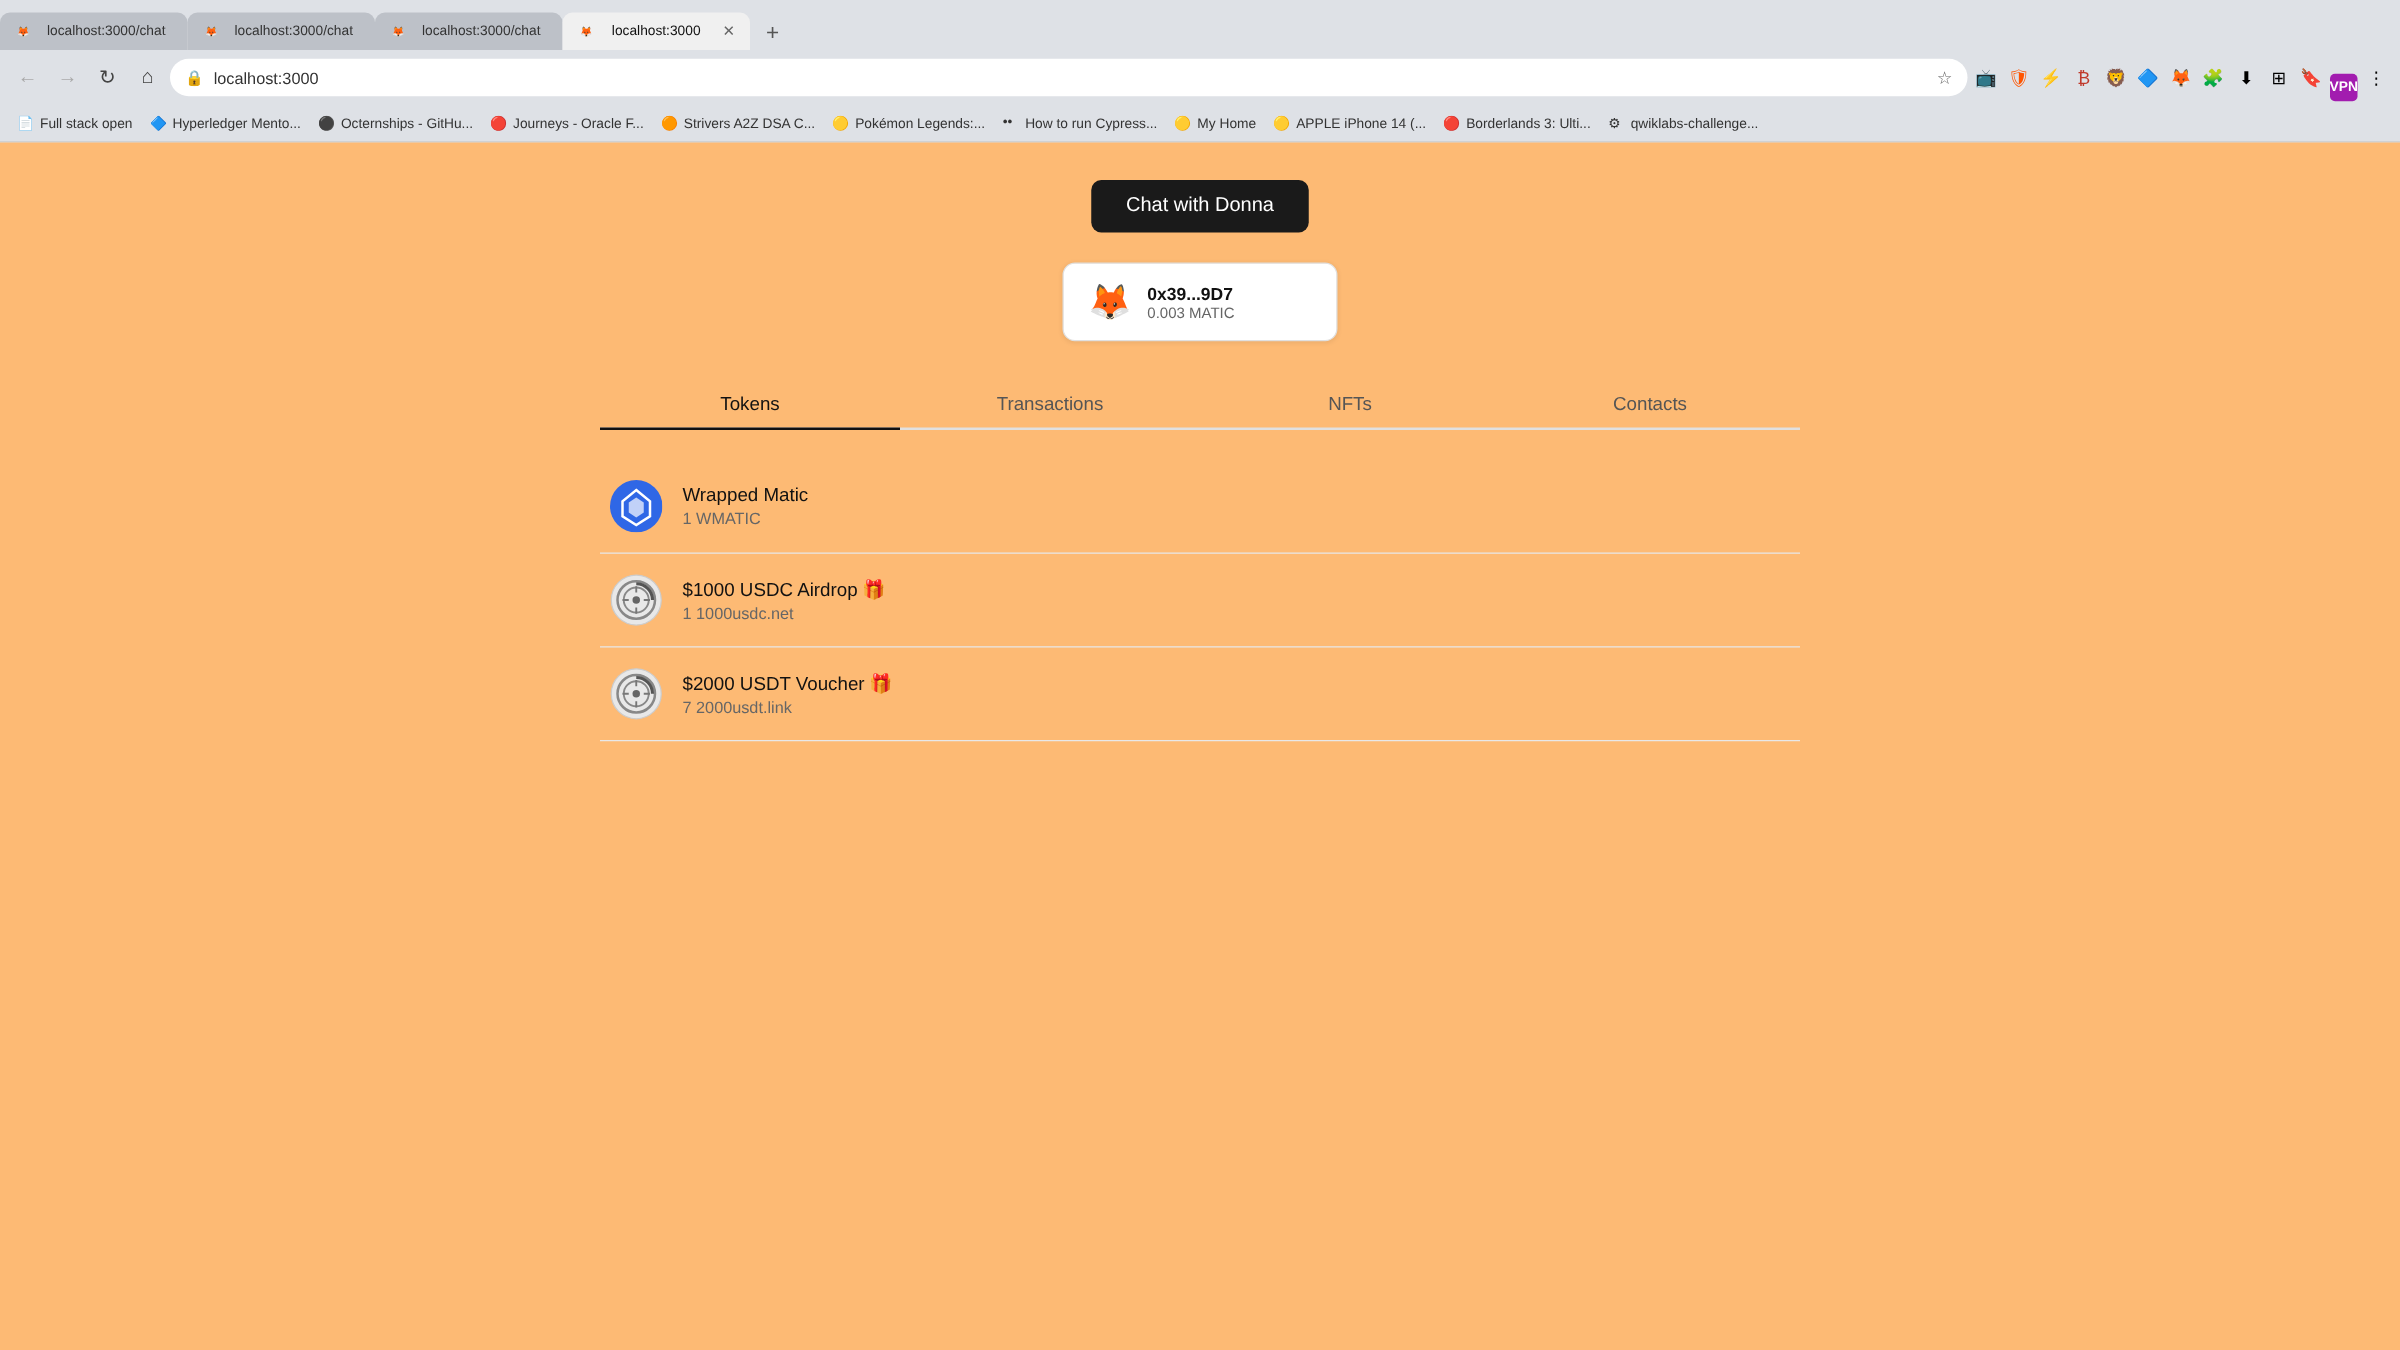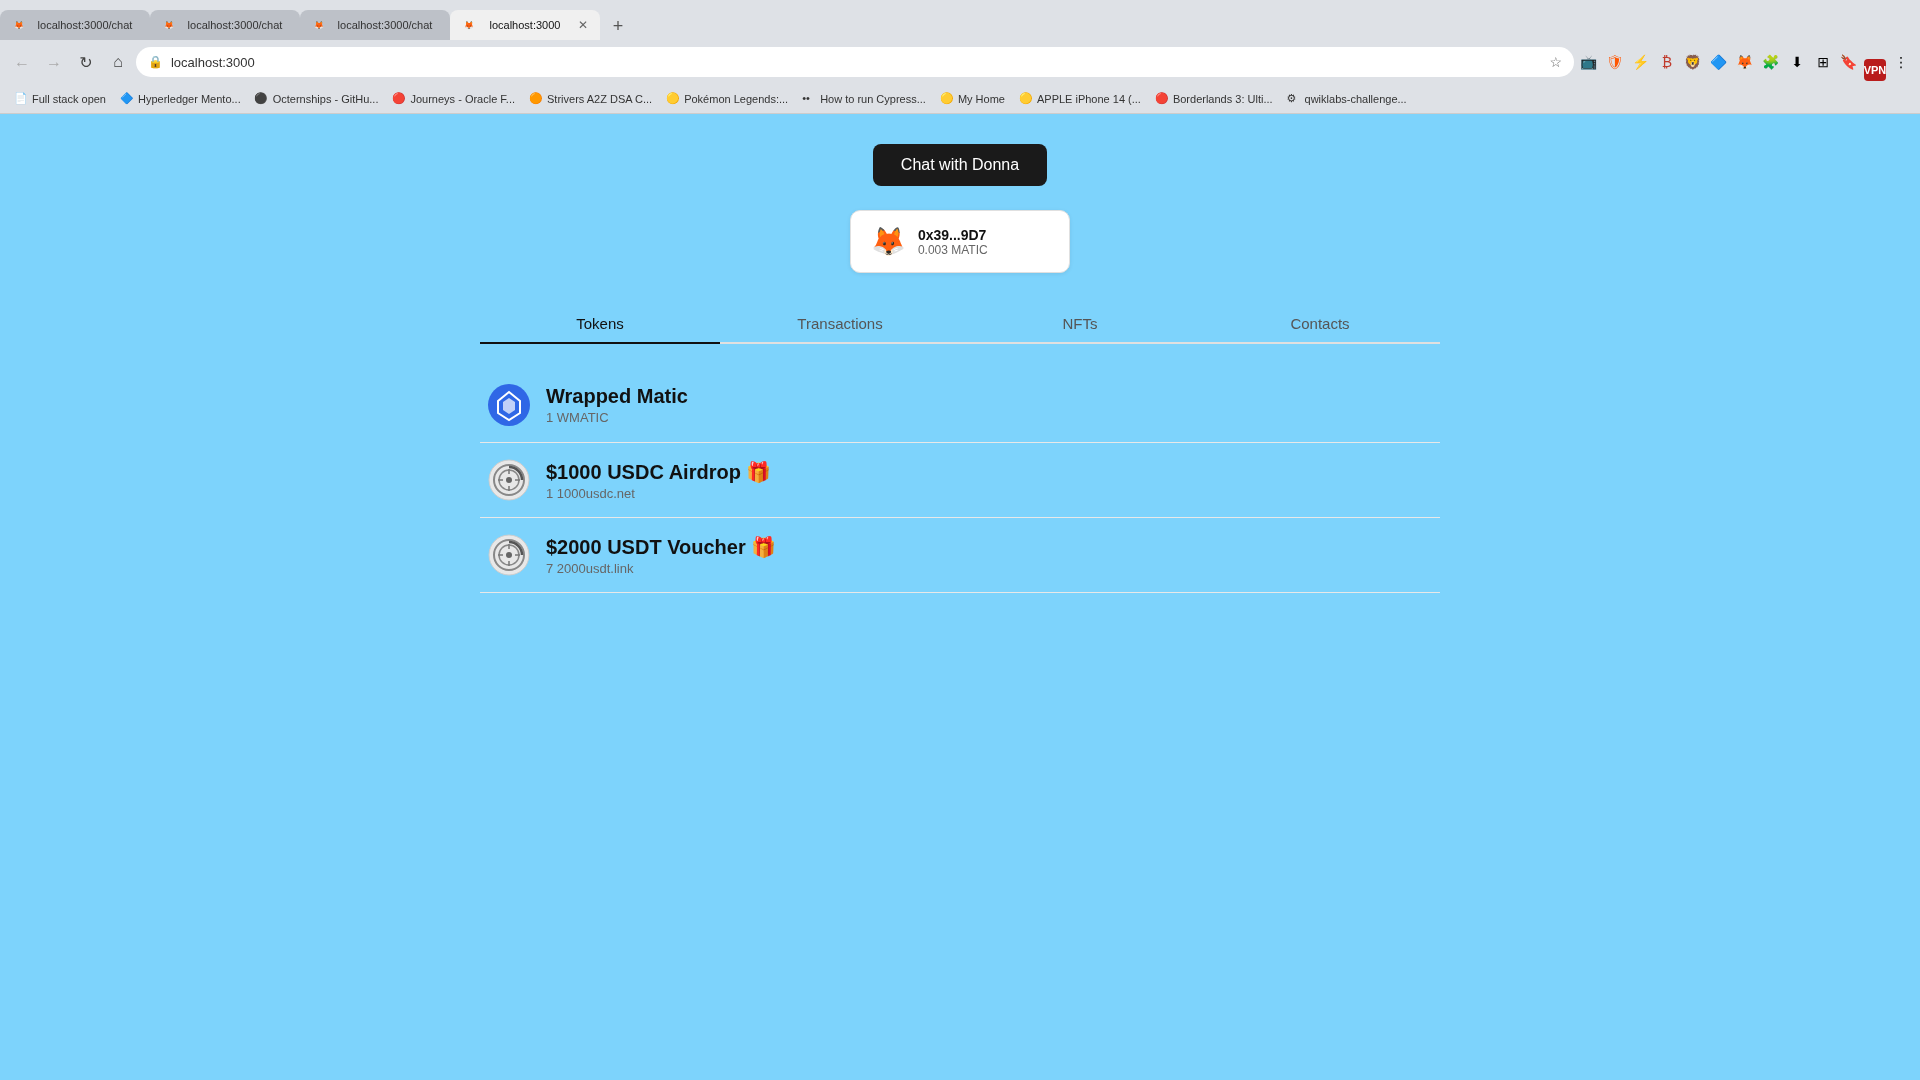--- a/index.html
+++ b/index.html
@@ -27,42 +27,42 @@
     .address-text { flex: 1; }
     .toolbar-right { display: flex; align-items: center; gap: 4px; }
     .toolbar-icon { width: 22px; height: 22px; display: flex; align-items: center; justify-content: center; font-size: 14px; cursor: pointer; border-radius: 4px; }
 
     
     .bookmarks-bar { display: flex; align-items: center; background: #dee1e6; padding: 2px 8px; height: 30px; gap: 2px; border-bottom: 1px solid #ccc; }
     .bookmark { display: flex; align-items: center; gap: 4px; padding: 2px 6px; border-radius: 4px; font-size: 11px; color: #333; cursor: pointer; white-space: nowrap; }
     .bookmark-favicon { width: 14px; height: 14px; border-radius: 2px; flex-shrink: 0; }
 
     
-    .page-content { background: #7dd3fc; width: 100%; height: calc(1080px - 114px); display: flex; flex-direction: column; align-items: center; padding-top: 30px; }
+    .page-content { background: #fdba74; width: 100%; height: calc(1080px - 114px); display: flex; flex-direction: column; align-items: center; padding-top: 30px; }
 
     
     .chat-button { background: #1a1a1a; color: #fff; border: none; border-radius: 8px; padding: 12px 28px; font-size: 16px; font-weight: 500; cursor: pointer; margin-bottom: 24px; }
 
     
     .wallet-card { background: #fff; border: 1px solid #e0e0e0; border-radius: 10px; padding: 14px 20px; display: flex; align-items: center; gap: 12px; width: 220px; margin-bottom: 32px; box-shadow: 0 1px 4px rgba(0,0,0,0.08); }
     .wallet-icon { font-size: 28px; }
     .wallet-address { font-size: 14px; font-weight: 600; color: #111; }
     .wallet-balance { font-size: 12px; color: #666; }
 
     
     .tabs-nav { display: flex; width: 960px; border-bottom: 2px solid #e0e0e0; margin-bottom: 24px; }
     .tab-nav-item { flex: 1; text-align: center; padding: 10px 0; font-size: 15px; color: #555; cursor: pointer; position: relative; }
     .tab-nav-item.active { color: #111; font-weight: 500; }
     .tab-nav-item.active::after { content: ''; position: absolute; bottom: -2px; left: 0; right: 0; height: 2px; background: #111; }
 
     
     .token-list { width: 960px; }
     .token-item { display: flex; align-items: center; gap: 16px; padding: 16px 8px; border-bottom: 1px solid #e8e8e8; }
     .token-icon { width: 42px; height: 42px; border-radius: 50%; display: flex; align-items: center; justify-content: center; overflow: hidden; flex-shrink: 0; }
-    .token-name { font-size: 20px; font-weight: 700; color: #111; text-align: right; }
+    .token-name { font-size: 15px; font-weight: 400; color: #111; text-align: right; }
     .token-amount { font-size: 13px; color: #666; margin-top: 2px; }
   </style>
 </head>
 <body>
 
 <div class="browser-chrome">
 
   <div class="tab-bar">
 
     <div class="tab">
@@ -105,21 +105,21 @@
       <div class="toolbar-icon" style="color:#ff5500;">🛡</div>
       <div class="toolbar-icon" style="color:#e74c3c;">⚡</div>
       <div class="toolbar-icon" style="color:#c0392b;">₿</div>
       <div class="toolbar-icon">🦁</div>
       <div class="toolbar-icon">🔷</div>
       <div class="toolbar-icon">🦊</div>
       <div class="toolbar-icon">🧩</div>
       <div class="toolbar-icon">⬇</div>
       <div class="toolbar-icon">⊞</div>
       <div class="toolbar-icon">🔖</div>
-      <div class="toolbar-icon" style="background:#b91c1c;color:#fff;border-radius:4px;padding:2px 6px;font-size:11px;font-weight:600;margin-top:16px;">VPN</div>
+      <div class="toolbar-icon" style="background:#a21caf;color:#fff;border-radius:4px;padding:2px 6px;font-size:11px;font-weight:600;margin-top:16px;">VPN</div>
       <div class="toolbar-icon">⋮</div>
     </div>
   </div>
 
   <div class="bookmarks-bar">
     <div class="bookmark">
       <span class="bookmark-favicon">📄</span>
       <span>Full stack open</span>
     </div>
     <div class="bookmark">

